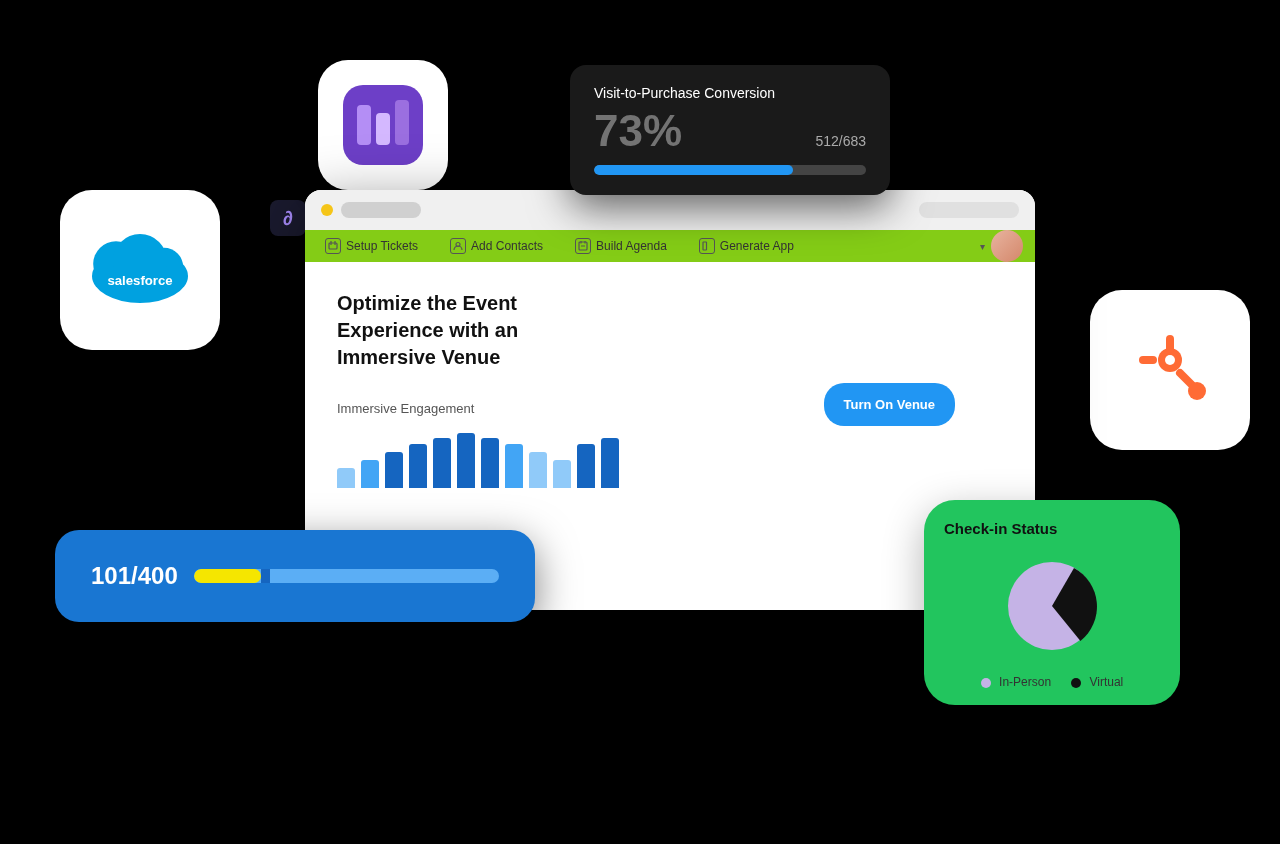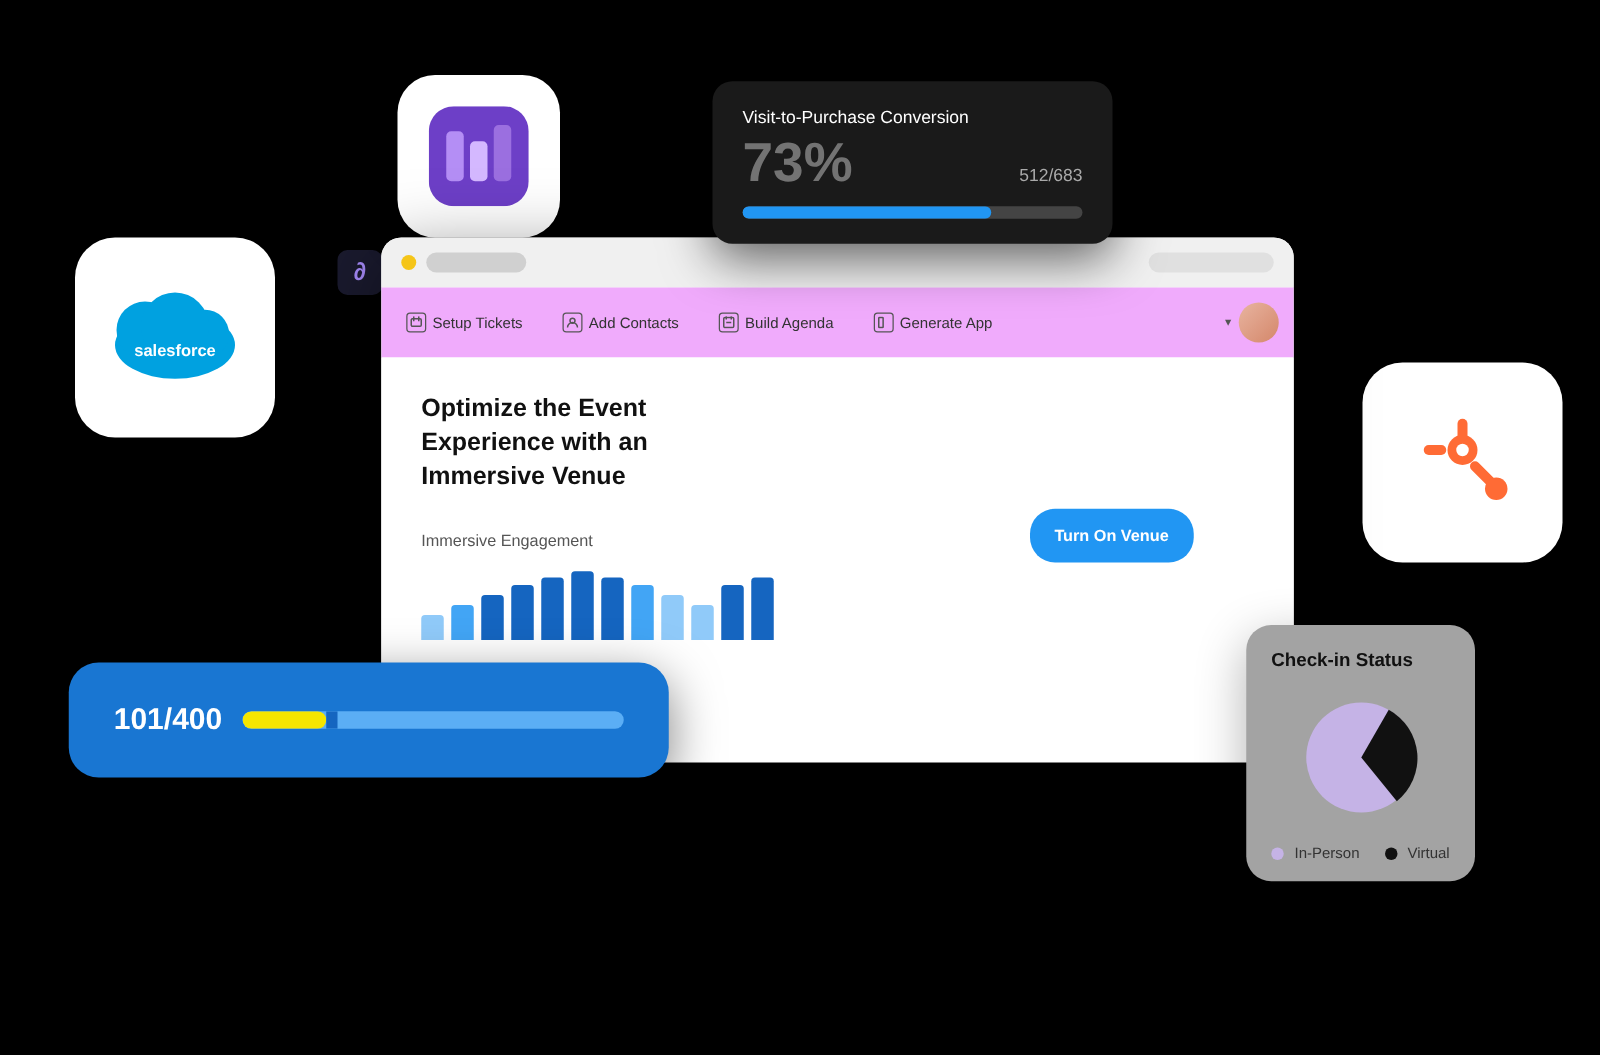--- a/index.html
+++ b/index.html
@@ -99,22 +99,22 @@
       gap: 8px;
     }
     .browser-dot {
       width: 12px; height: 12px;
       border-radius: 50%;
     }
     .browser-yellow { background: #f5c518; }
 
     
     .yellow-nav {
-      height: 56px;
-      background: #f0abfc;
+      height: 32px;
+      background: #84cc16;
       display: flex;
       align-items: center;
       padding: 0 20px;
       gap: 32px;
       position: relative;
     }
     .yellow-nav-item {
       font-size: 12px;
       color: #333;
       display: flex;
@@ -290,23 +290,23 @@
       width: 3%;
       height: 100%;
       background: #1565c0;
     }
 
     
     .checkin-card {
       position: absolute;
       right: 100px;
       top: 500px;
-      width: 183px;
-      background: #a3a3a3;
-      border-radius: 20px;
+      width: 256px;
+      background: #22c55e;
+      border-radius: 31px;
       padding: 20px 20px 16px;
       box-shadow: 0 12px 40px rgba(0,0,0,0.3);
       z-index: 10;
     }
     .checkin-title {
       font-size: 15px;
       font-weight: 700;
       color: #111;
       margin-bottom: 14px;
     }

